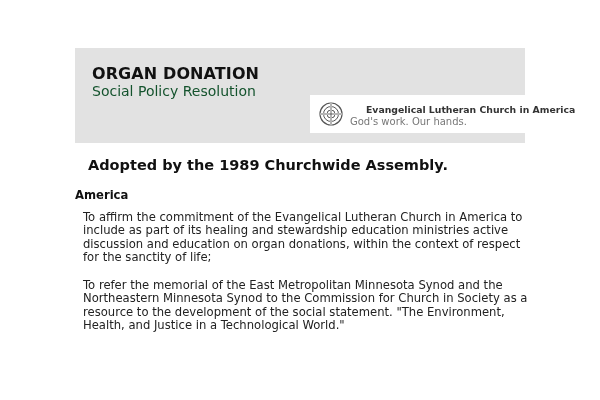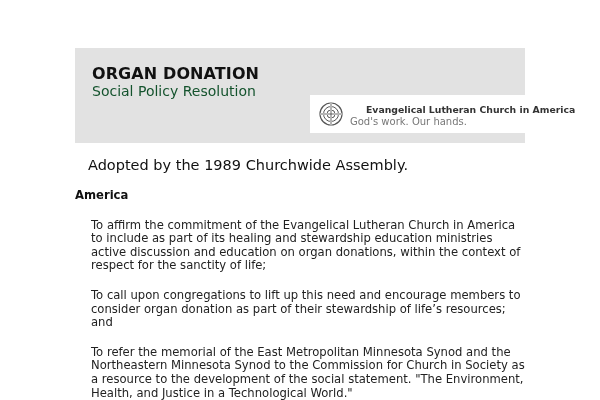--- a/index.html
+++ b/index.html
@@ -31,28 +31,28 @@
     .logo-name {
       position: absolute; left: 40px; top: 9px; font-size: 9.3px; font-weight: bold; color: #333;
       white-space: nowrap;
       margin-left: 16px;
     }
     .logo-tag {
       position: absolute; left: 40px; top: 21px; font-size: 10px; color: #777; white-space: nowrap;
     }
     .adopted {
       position: absolute; left: 0; top: 157px; width: 496px; text-align: center;
-      font-size: 14.5px; font-weight: normal; color: #111;
+      font-size: 14.5px; font-weight: bold; color: #111; padding-left: 20px;
     }
     .body-text {
       position: absolute; left: 75px; top: 189px; width: 470px; font-size: 11.6px; line-height: 13.6px;
       color: #222;
     }
     .resolved { font-weight: bold; color: #111; }
-    .para { margin: 16px; }
+    .para { margin: 8px; }
     .para + .para { margin-top: 13.6px; }
   </style>
 </head>
 <body>
 
 <div class="header-box">
   <div class="title">ORGAN DONATION</div>
   <div class="subtitle">Social Policy Resolution</div>
 
   <div class="logo-box">
@@ -68,15 +68,14 @@
     <div class="logo-name">Evangelical Lutheran Church in America</div>
     <div class="logo-tag">God's work. Our hands.</div>
   </div>
 </div>
 
 <div class="adopted">Adopted by the 1989 Churchwide Assembly.</div>
 
 <div class="body-text">
   <div class="resolved">America</div>
   <p class="para">To affirm the commitment of the Evangelical Lutheran Church in America to include as part of its healing and stewardship education ministries active discussion and education on organ donations, within the context of respect for the sanctity of life;</p>
-  <p class="para">To call upon congregations to lift up this need and encourage members to consider organ donation as part of their stewardship of life’s resources; and</p>
   <p class="para">To refer the memorial of the East Metropolitan Minnesota Synod and the Northeastern Minnesota Synod to the Commission for Church in Society as a resource to the development of the social statement. "The Environment, Health, and Justice in a Technological World."</p>
 </div>
 
 </body></html>

